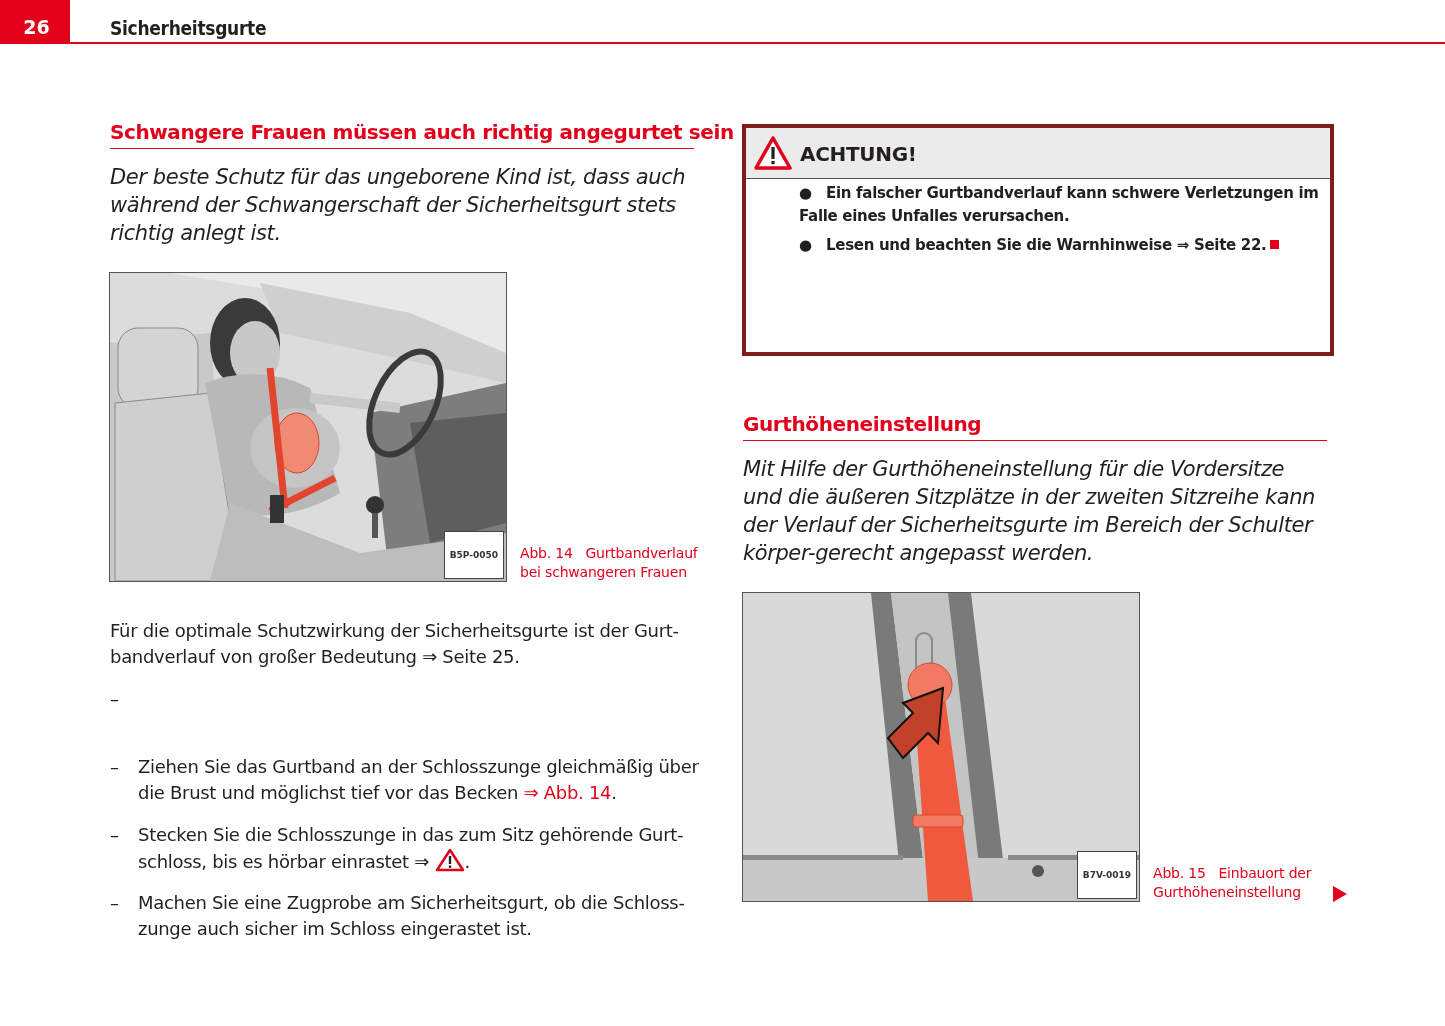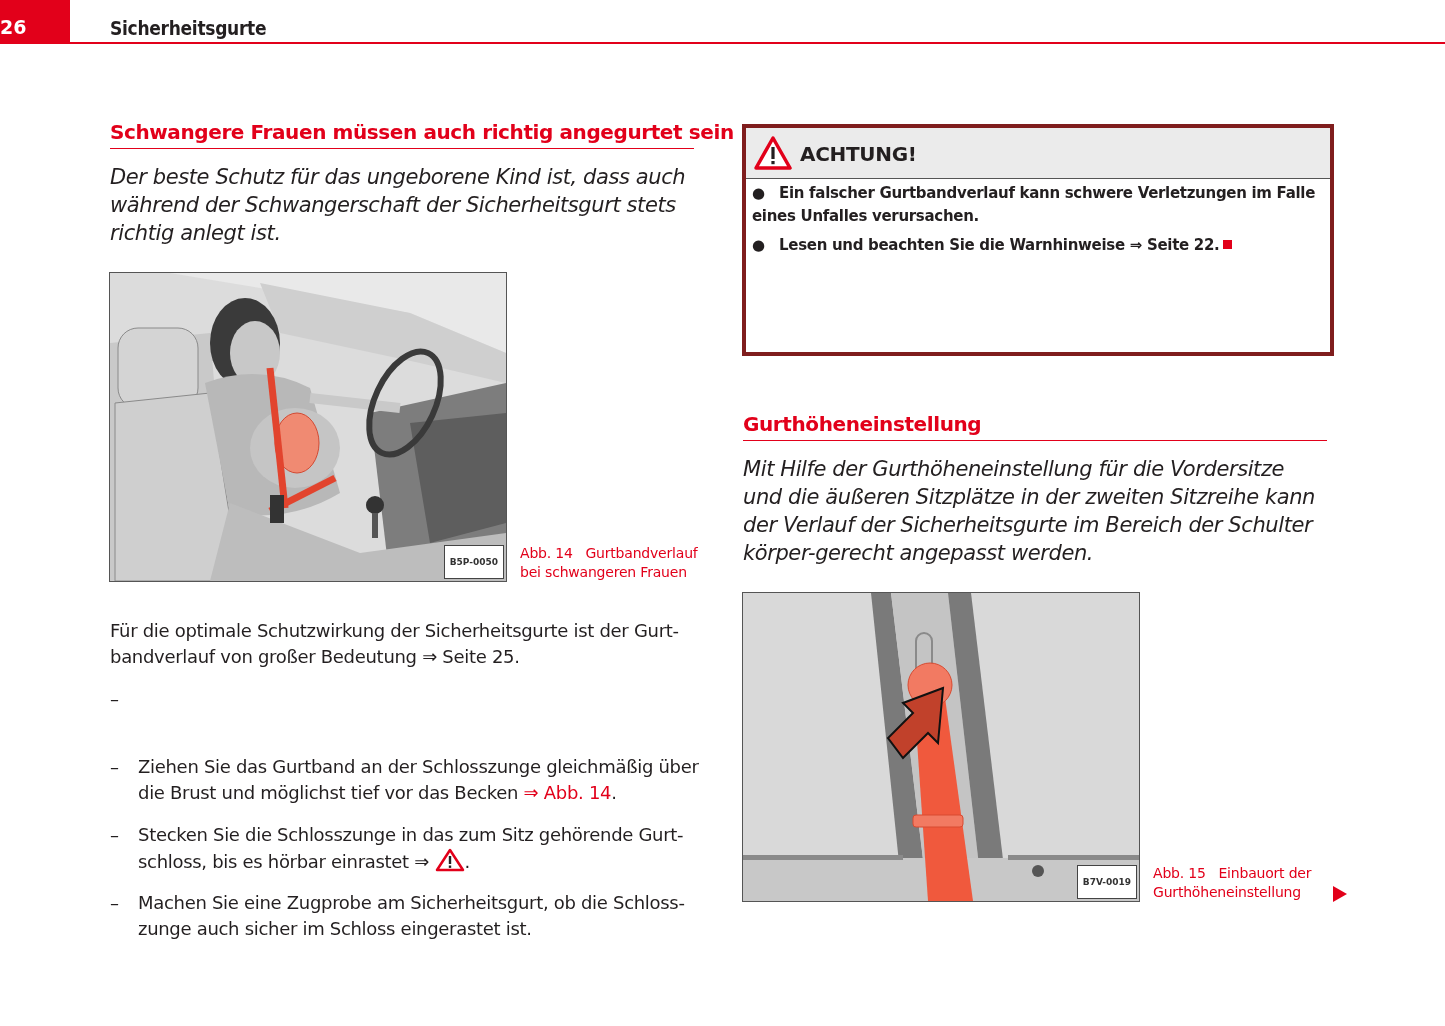--- a/index.html
+++ b/index.html
@@ -6,40 +6,40 @@
   body {
     width: 1445px; height: 1026px; position: relative; overflow: hidden;
     background: #ffffff; color: #231f20;
     font-family: "DejaVu Sans", sans-serif;
   }
   .abs { position: absolute; }
   .red { color: #e2001a; }
 
   
   #page-num-block { left: 0; top: 0; width: 70px; height: 44px; background: #e2001a; }
-  #page-num { left: 0; top: 16px; width: 73px; color: #fff; font-weight: bold; font-size: 19px; font-family: "DejaVu Sans", sans-serif; }
+  #page-num { left: 0; top: 16px; width: 73px; text-align: center; color: #fff; font-weight: bold; font-size: 19px; font-family: "DejaVu Sans", sans-serif; }
   #running-title { left: 110px; top: 17px; font-size: 19px; font-weight: bold; color: #231f20; font-family: "DejaVu Sans Condensed", "DejaVu Sans", sans-serif; letter-spacing: -0.3px; }
   #header-rule { left: 0; top: 42px; width: 1445px; height: 2px; background: #e2001a; }
 
   
   .sec-title { font-size: 20px; font-weight: bold; color: #e2001a; letter-spacing: -0.4px; white-space: nowrap; }
   .sec-rule { height: 1px; background: #e2001a; }
   .lead { font-size: 21px; font-style: italic; line-height: 28px; color: #231f20; letter-spacing: -0.4px; }
 
   .body-text { font-size: 18px; line-height: 26px; color: #231f20; letter-spacing: -0.3px; }
 
   .figure { border: 1px solid #555; background: #d9d9d9; overflow: hidden; }
-  .fig-code { position: absolute; right: 2px; bottom: 2px; background: #fff; border: 1px solid #444; font-size: 9px; font-weight: bold; padding: 11px 5px; color: #333; font-family: "DejaVu Sans", sans-serif; }
+  .fig-code { position: absolute; right: 2px; bottom: 2px; background: #fff; border: 1px solid #444; font-size: 9px; font-weight: bold; padding: 18px 5px; color: #333; font-family: "DejaVu Sans", sans-serif; }
   .caption { font-size: 14px; font-weight: normal; color: #e2001a; line-height: 19px; letter-spacing: -0.2px; }
 
   
   #warn-box { left: 742px; top: 124px; width: 584px; height: 224px; border: 4px solid #7f1d1d; }
   #warn-head { height: 50px; background: #ebebeb; border-bottom: 1px solid #555; position: relative; }
   #warn-title { position: absolute; left: 54px; top: 14px; font-size: 20px; font-weight: bold; color: #231f20; letter-spacing: -0.3px; }
-  #warn-body { padding: 3px 6px 0 6px; font-size: 15px; font-weight: bold; line-height: 23px; color: #231f20; letter-spacing: -0.3px; }
+  #warn-body { padding: 3px 6px 0 6px; font-size: 15px; font-weight: bold; line-height: 23px; color: #231f20; letter-spacing: -0.3px; margin-left: 47px; }
   .warn-item { margin-bottom: 6px; }
   .bullet { display: inline-block; width: 27px; }
   .end-square { display: inline-block; width: 9px; height: 9px; background: #e2001a; margin-left: 4px; vertical-align: 1px; }
 
   .dash-item { position: absolute; left: 110px; width: 590px; }
   .dash { position: absolute; left: 0; top: 0; }
   .dash-text { margin-left: 28px; display: block; }
 </style>
 </head>
 <body>

